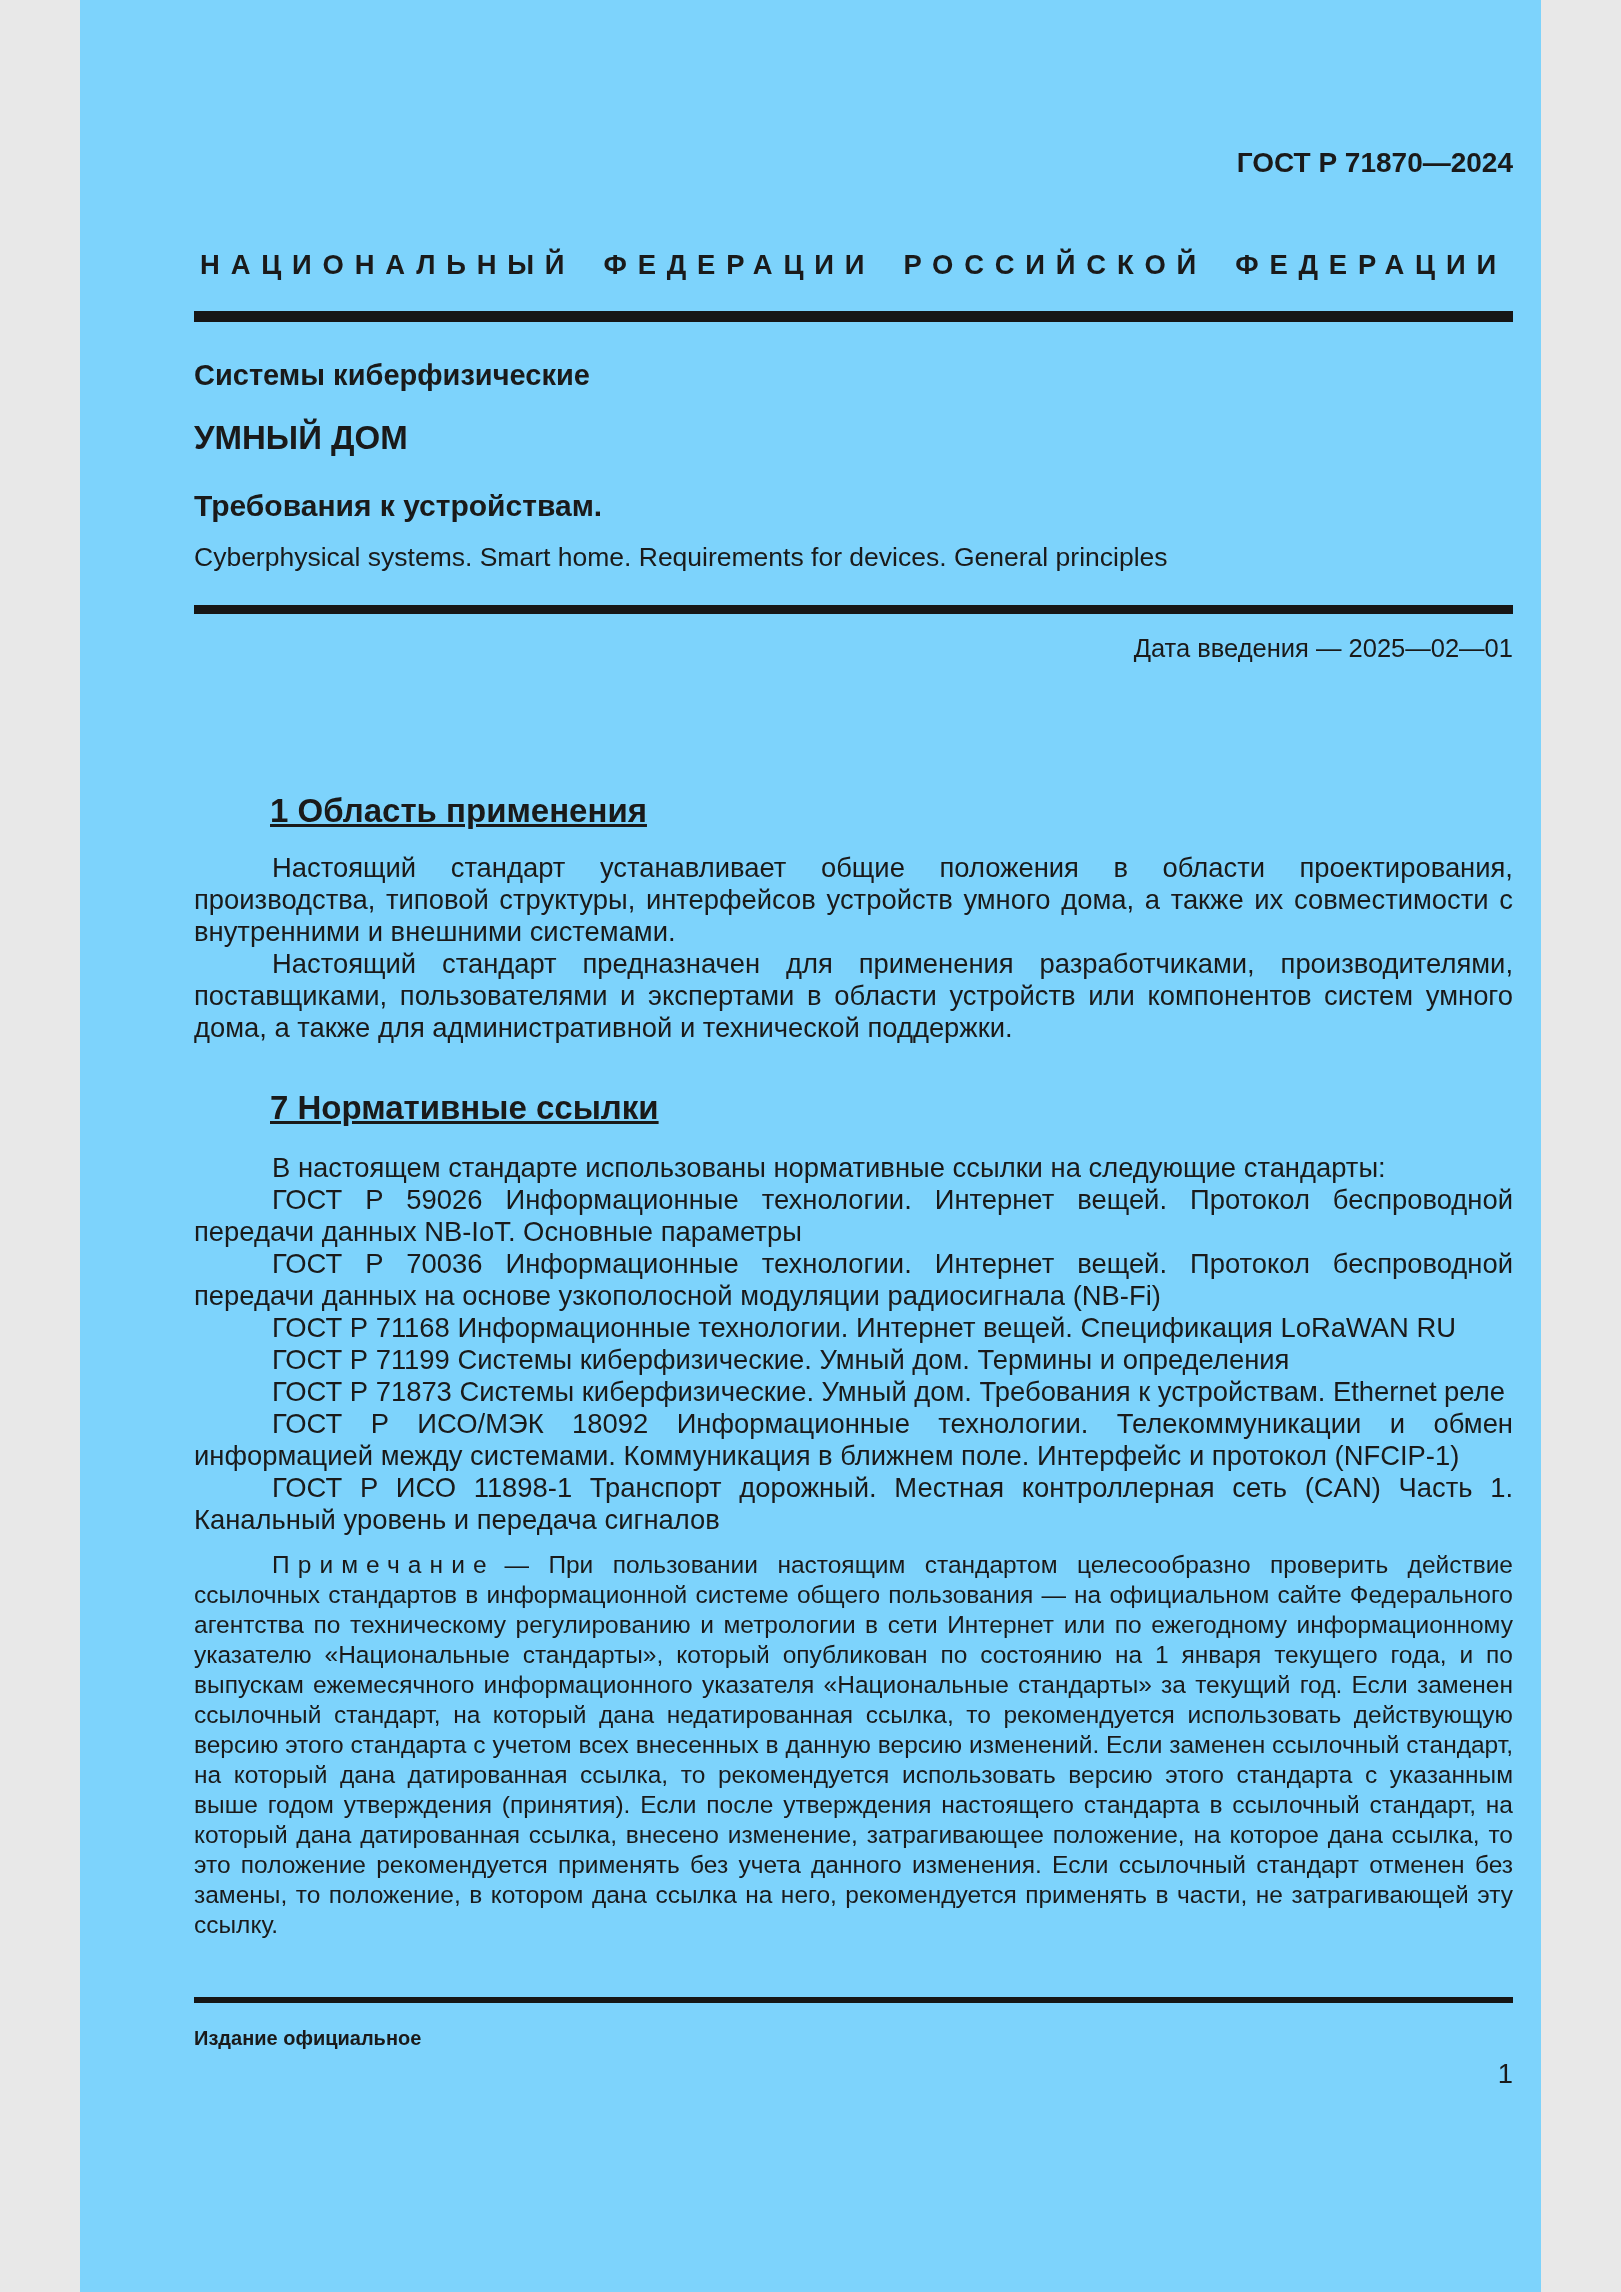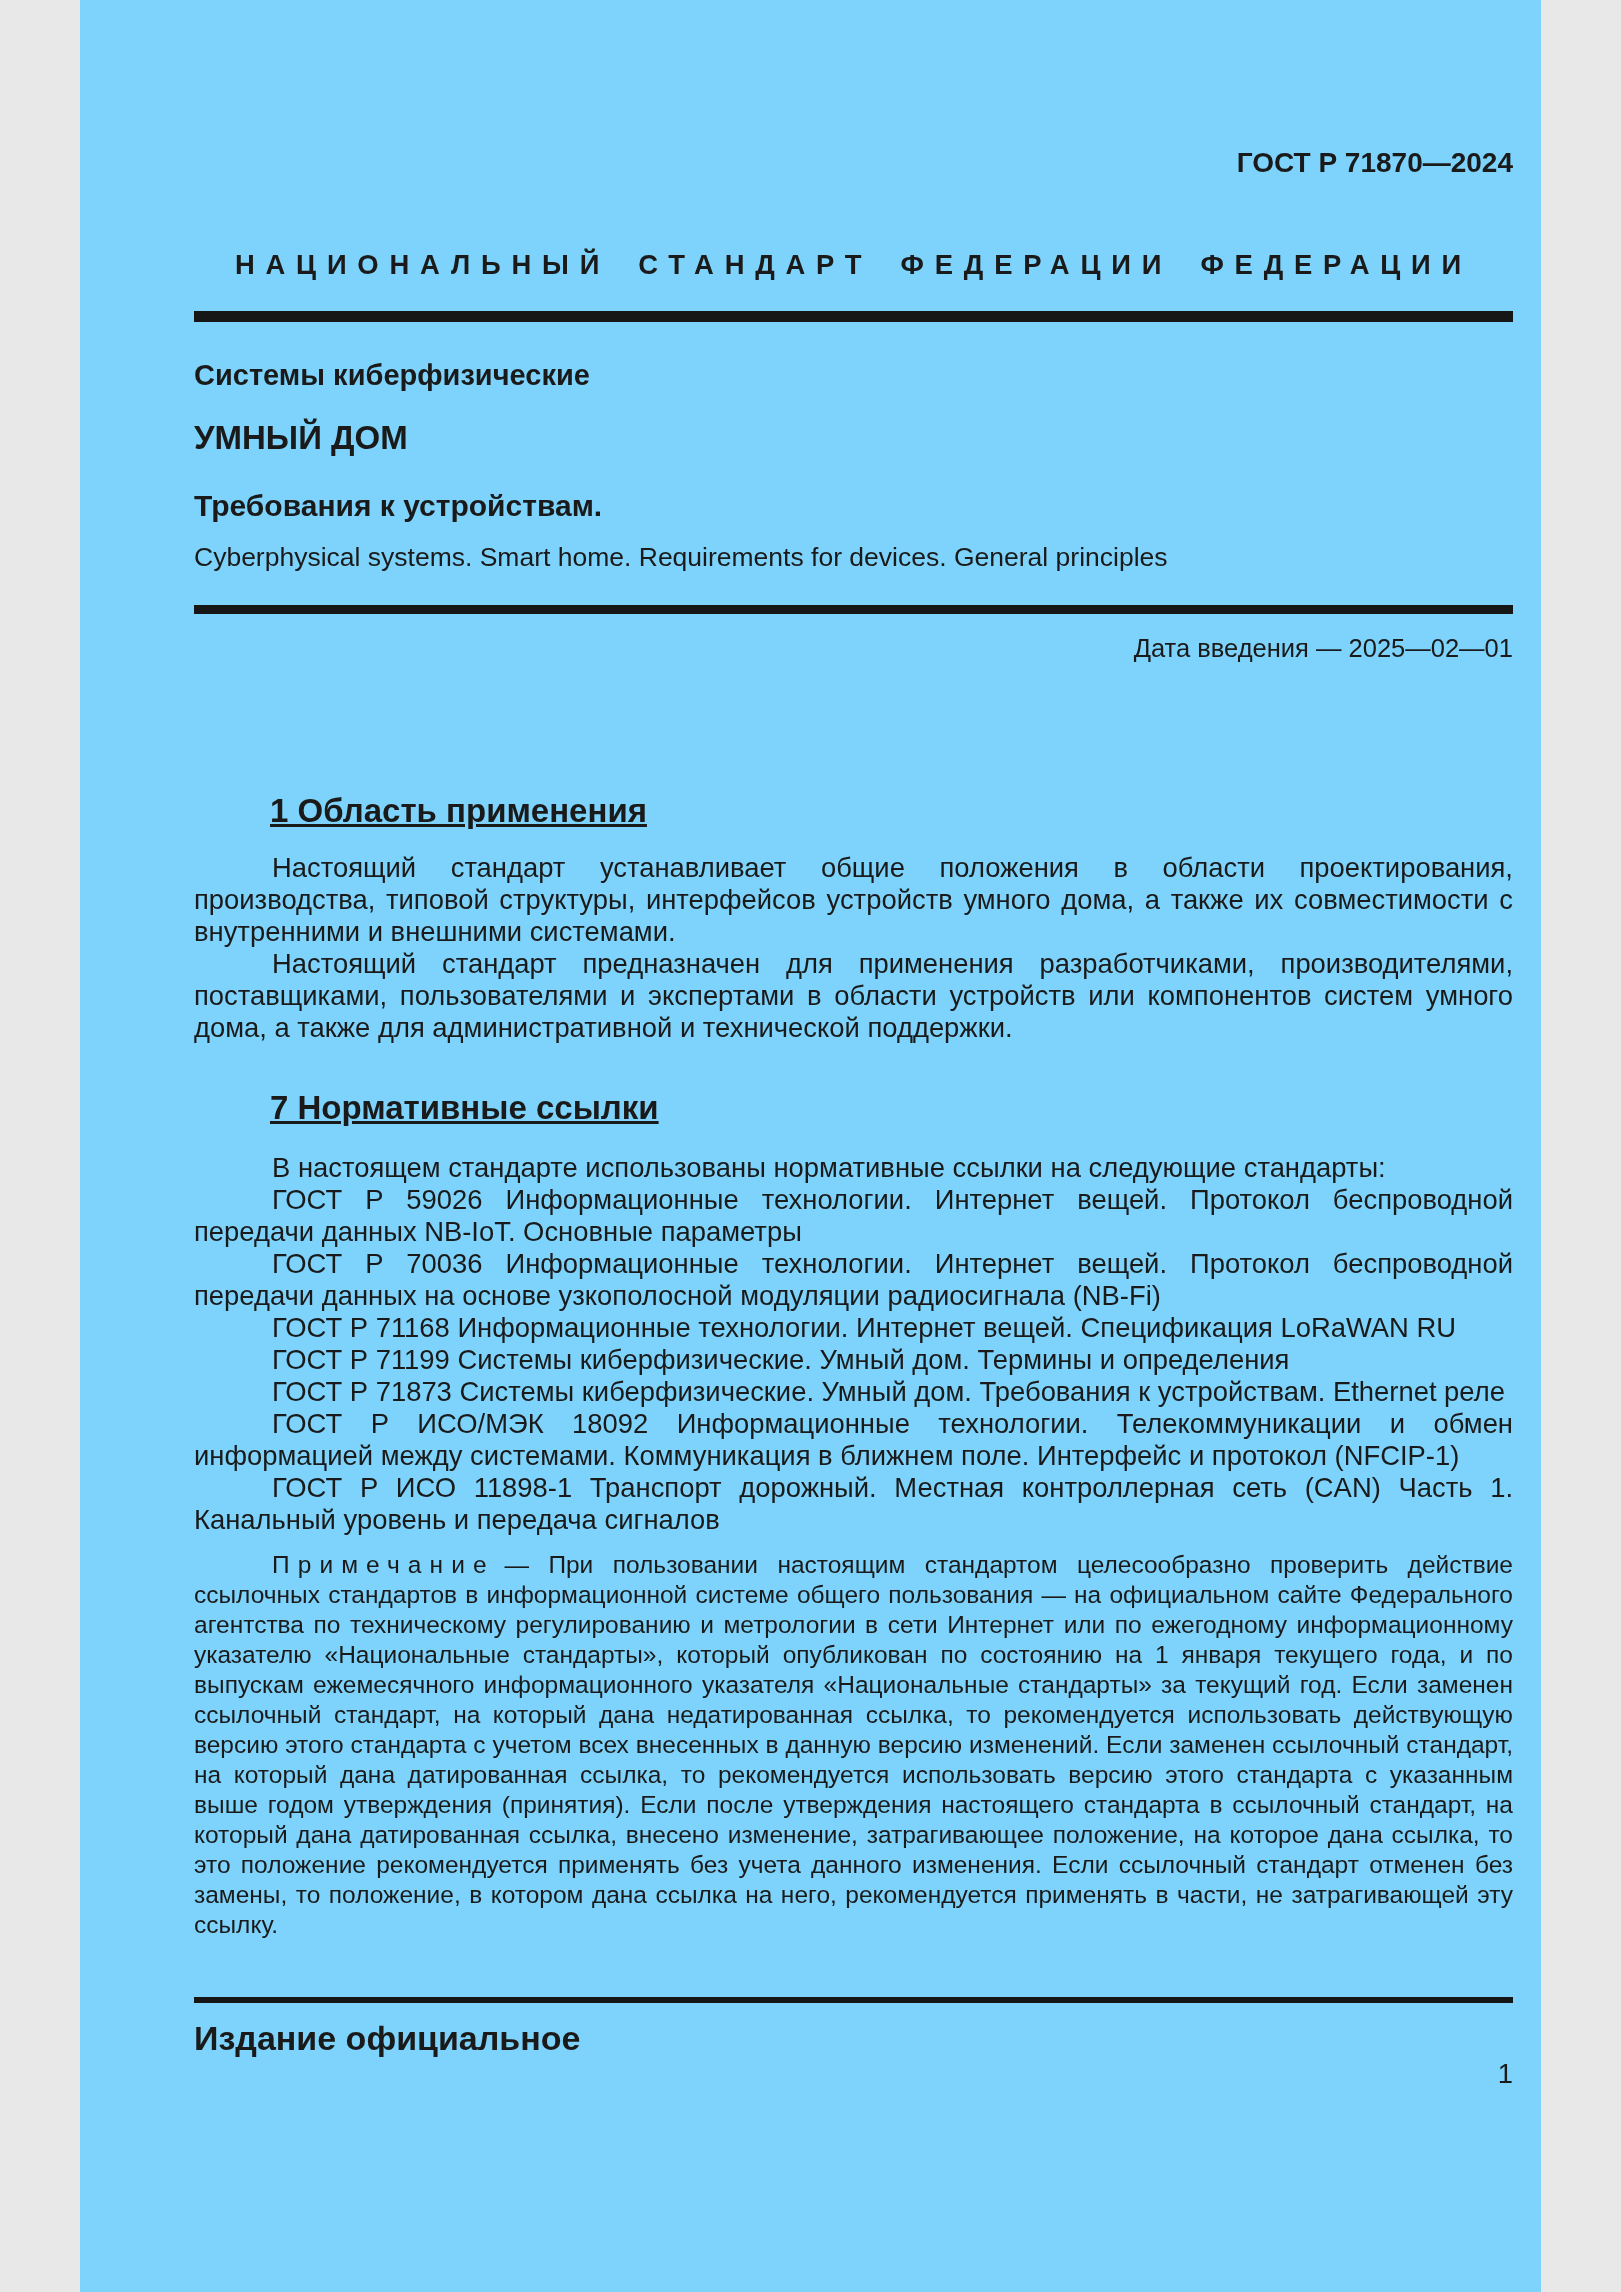--- a/index.html
+++ b/index.html
@@ -85,21 +85,21 @@
     top: 1997px;
     width: 1319px;
     height: 5.9px;
     background: #161616;
   }
   .edition {
     position: absolute;
     left: 114px;
     top: 2023px;
     width: 1319px;
-    font-size: 34px;
+    font-size: 20px;
     font-weight: 700;
     line-height: 31px;
     text-align: left;
   }
   .page-number {
     position: absolute;
     left: 114px;
     top: 2058px;
     width: 1319px;
     font-size: 27.4px;
@@ -108,21 +108,21 @@
   }
 </style>
 </head>
 <body>
 
 <div class="page">
   <div class="content">
 
     <div class="doc-code">ГОСТ Р 71870—2024</div>
 
-    <div class="banner">НАЦИОНАЛЬНЫЙ СТАНДАРТ ФЕДЕРАЦИИ ФЕДЕРАЦИИ</div>
+    <div class="banner">НАЦИОНАЛЬНЫЙ ФЕДЕРАЦИИ РОССИЙСКОЙ ФЕДЕРАЦИИ</div>
 
     <div class="rule rule-thick"></div>
 
     <div class="title-block">
       <div class="t-subject">Системы киберфизические</div>
       <div class="t-name">УМНЫЙ ДОМ</div>
       <div class="t-sub">
         <div>Требования к устройствам.</div>
       </div>
       <div class="t-eng">Cyberphysical systems. Smart home. Requirements for devices. General principles</div>

